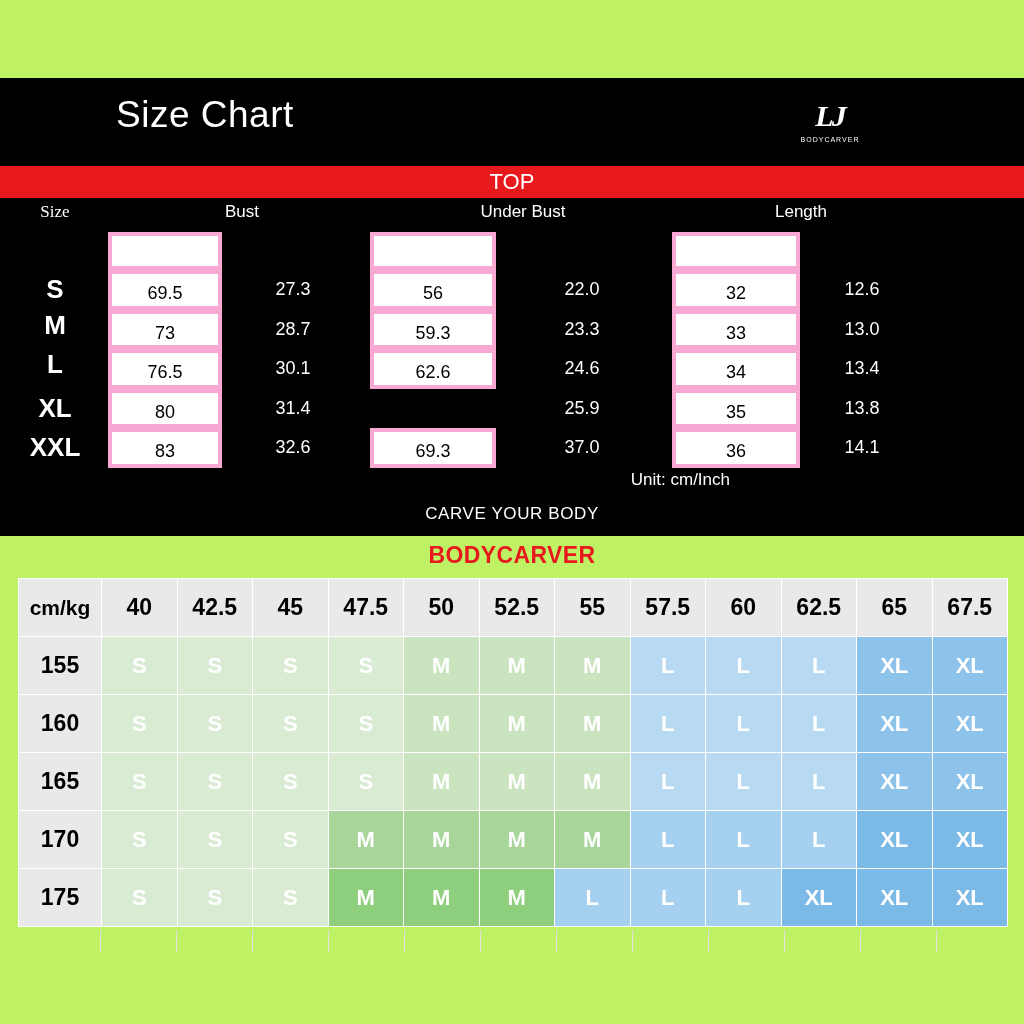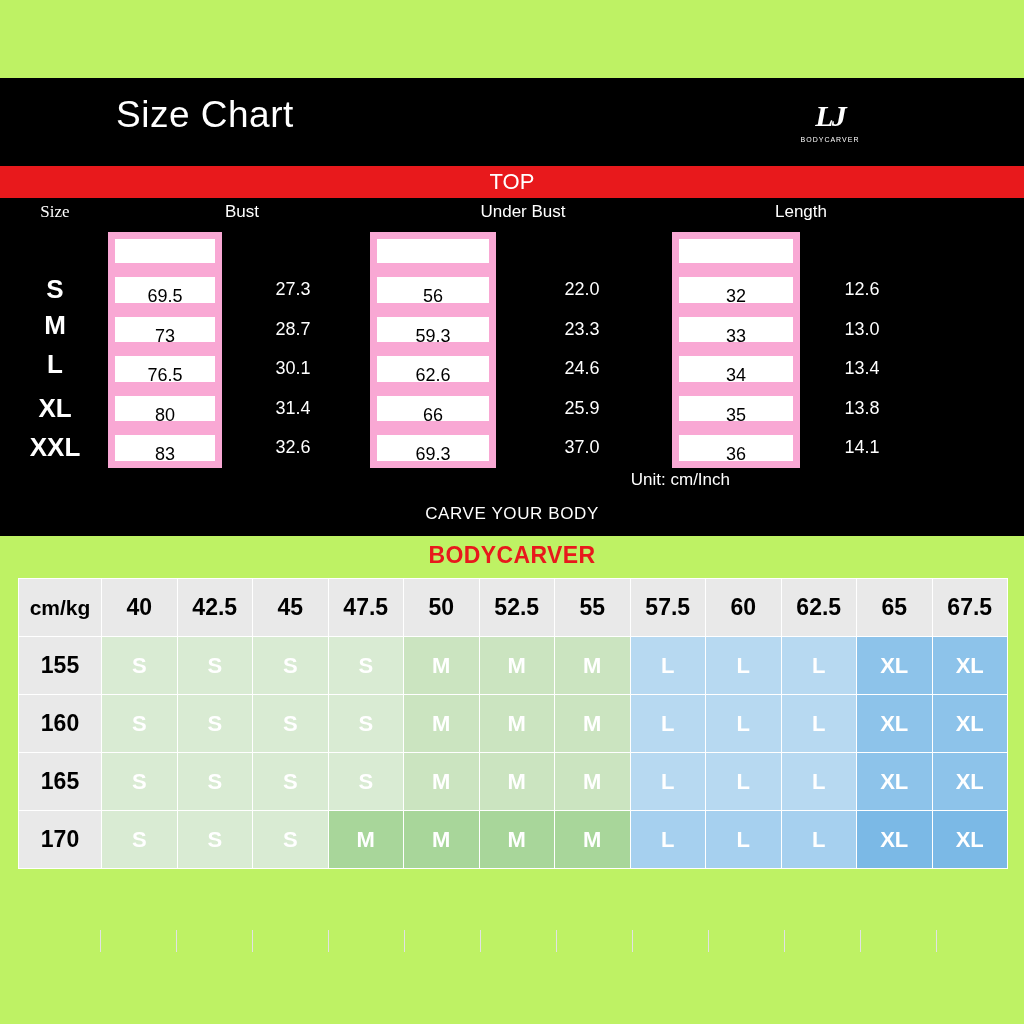--- a/index.html
+++ b/index.html
@@ -118,21 +118,21 @@
   .cell.label {
     left: 22px;
     width: 66px;
     font-size: 26px;
     font-weight: 700;
     color: #ffffff;
   }
   .cell.boxed {
     background: #ffffff;
     color: #000000;
-    border: 7px solid #f9a8d4;
+    border: 4px solid #f9a8d4;
     box-sizing: border-box;
   }
   .cell.white-text {
     color: #ffffff;
   }
   .c-bust-box  { left: 108px; width: 114px; }
   .c-bust-in   { left: 238px; width: 110px; }
   .c-under-box { left: 370px; width: 126px; }
   .c-under-in  { left: 520px; width: 124px; }
   .c-len-box   { left: 672px; width: 128px; }
@@ -305,21 +305,20 @@
           <div class="cell boxed c-under-box">62.6</div>
           <div class="cell white-text c-under-in">24.6</div>
           <div class="cell boxed c-len-box">34</div>
           <div class="cell white-text c-len-in">13.4</div>
         </div>
 
         <div class="meas-row">
           <div class="cell label">XL</div>
           <div class="cell boxed c-bust-box">80</div>
           <div class="cell white-text c-bust-in">31.4</div>
-          <div class="cell boxed c-under-box">66</div>
           <div class="cell white-text c-under-in">25.9</div>
           <div class="cell boxed c-len-box">35</div>
           <div class="cell white-text c-len-in">13.8</div>
         </div>
 
         <div class="meas-row">
           <div class="cell label">XXL</div>
           <div class="cell boxed c-bust-box">83</div>
           <div class="cell white-text c-bust-in">32.6</div>
           <div class="cell boxed c-under-box">69.3</div>
@@ -407,20 +406,35 @@
           <td class="s-light">S</td>
           <td class="s-light">S</td>
           <td class="s-light">S</td>
           <td class="m-mid">M</td>
           <td class="m-mid">M</td>
           <td class="m-mid">M</td>
           <td class="m-mid">M</td>
           <td class="l-mid">L</td>
           <td class="l-mid">L</td>
           <td class="l-mid">L</td>
+          <td class="xl-dark">XL</td>
+          <td class="xl-dark">XL</td>
+        </tr>
+        <tr>
+          <td class="hrow">175</td>
+          <td class="s-light">S</td>
+          <td class="s-light">S</td>
+          <td class="s-light">S</td>
+          <td class="m-dark">M</td>
+          <td class="m-dark">M</td>
+          <td class="m-dark">M</td>
+          <td class="l-mid">L</td>
+          <td class="l-mid">L</td>
+          <td class="l-mid">L</td>
+          <td class="xl-dark">XL</td>
           <td class="xl-dark">XL</td>
           <td class="xl-dark">XL</td>
         </tr>
       </tbody>
     </table>
   </div>
 
   <div class="grid-footer-strip">
     <div style="left:82px;"></div>
     <div style="left:158px;"></div>

